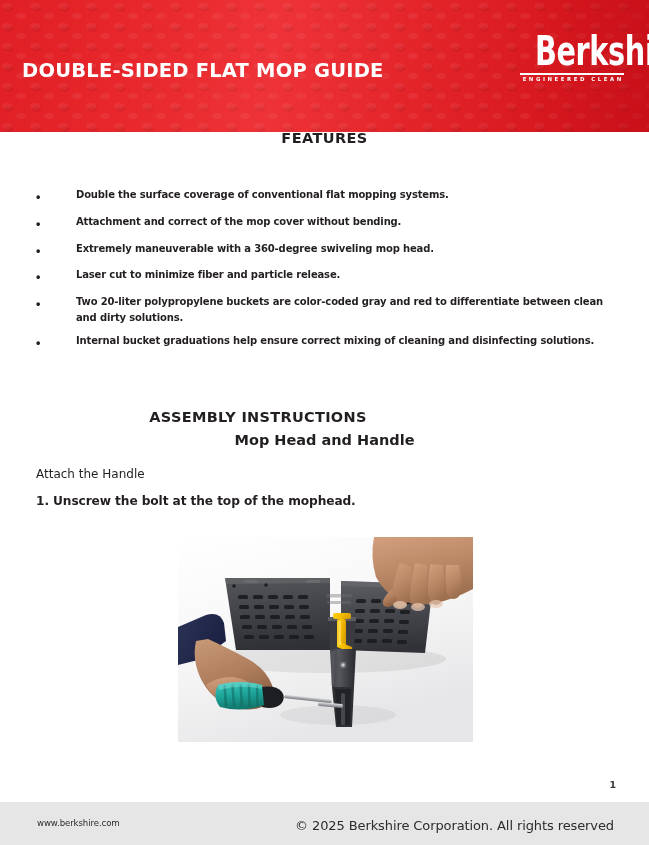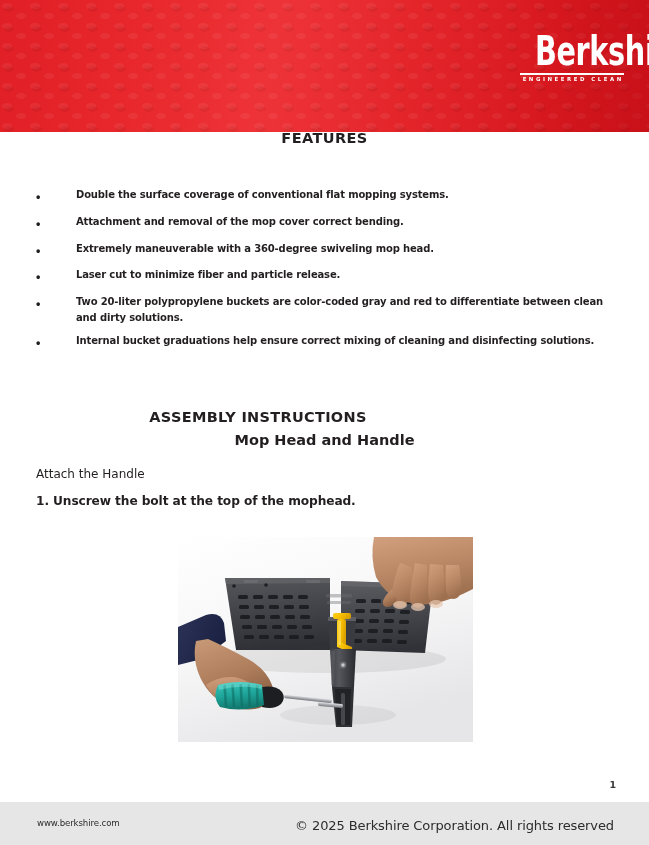--- a/index.html
+++ b/index.html
@@ -231,38 +231,39 @@
     font-family: "DejaVu Sans", sans-serif;
     letter-spacing: -0.1px;
   }
 </style>
 </head>
 <body>
 
 <div class="header">
   <div class="header-texture"></div>
   <div class="header-fade-right"></div>
+  <div class="header-title">DOUBLE-SIDED FLAT MOP GUIDE</div>
 
   <div class="logo">
     <span class="logo-word">Berkshire</span>
     <div class="logo-rule"></div>
     <span class="logo-tag">ENGINEERED CLEAN</span>
   </div>
 </div>
 
 <div class="features-title">FEATURES</div>
 
 <div class="features-list">
   <div class="feature-item">
     <span class="feature-bullet">•</span>
     <span class="feature-text">Double the surface coverage of conventional flat mopping systems.</span>
   </div>
   <div class="feature-item">
     <span class="feature-bullet">•</span>
-    <span class="feature-text">Attachment and removal of the mop cover correct bending.</span>
+    <span class="feature-text">Attachment and correct of the mop cover without bending.</span>
   </div>
   <div class="feature-item">
     <span class="feature-bullet">•</span>
     <span class="feature-text">Extremely maneuverable with a 360-degree swiveling mop head.</span>
   </div>
   <div class="feature-item">
     <span class="feature-bullet">•</span>
     <span class="feature-text">Laser cut to minimize fiber and particle release.</span>
   </div>
   <div class="feature-item">

